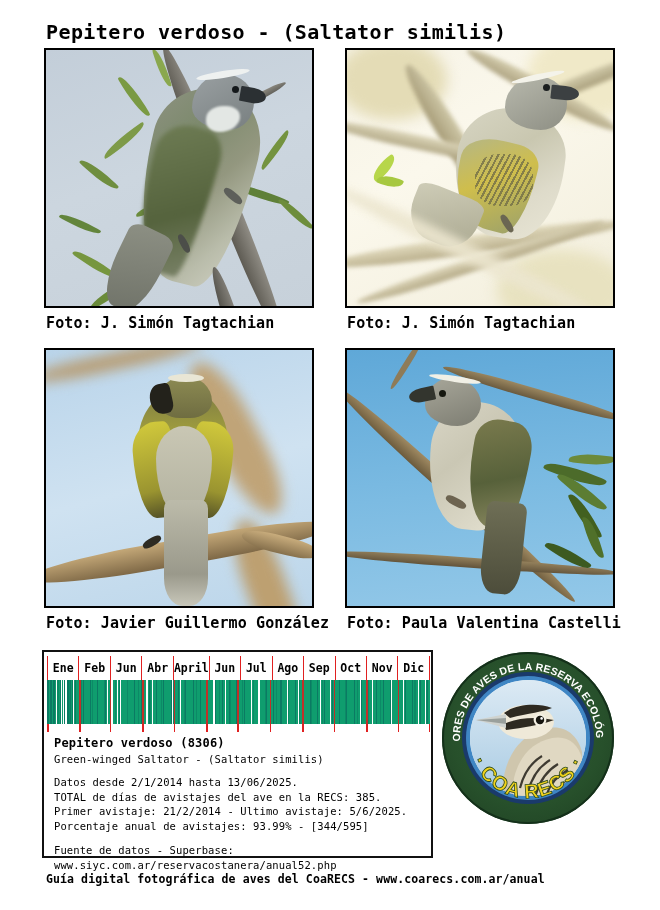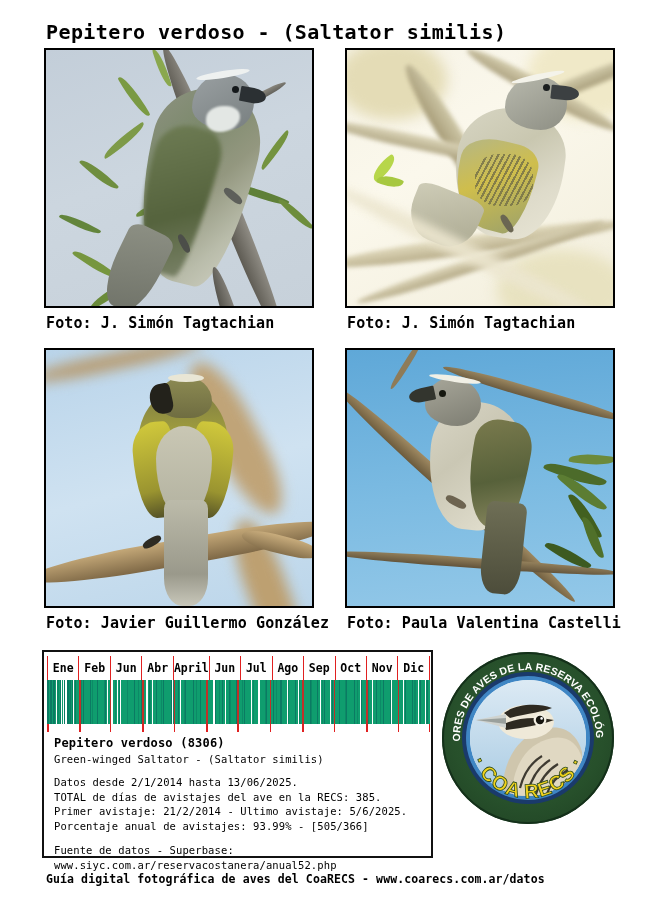--- a/index.html
+++ b/index.html
@@ -699,21 +699,21 @@
         <div class="tick" style="left: 350.56px;"></div>
         <div class="tick" style="left: 381.5px;"></div>
       </div>
 
     <div class="info">
       <div class="sp-es">Pepitero verdoso (8306)</div>
       <div class="sp-en">Green-winged Saltator - (Saltator similis)</div>
       <div class="line">Datos desde 2/1/2014 hasta 13/06/2025.</div>
       <div class="line">TOTAL de días de avistajes del ave en la RECS: 385.</div>
       <div class="line">Primer avistaje: 21/2/2014 - Ultimo avistaje: 5/6/2025.</div>
-      <div class="line">Porcentaje anual de avistajes: 93.99% - [505/366]</div>
+      <div class="line">Porcentaje anual de avistajes: 93.99% - [344/595]</div>
       <div class="gap"></div>
       <div class="line">Fuente de datos - Superbase:</div>
       <div class="line">www.siyc.com.ar/reservacostanera/anual52.php</div>
     </div>
   </div>
 
   <div class="logo">
     <div class="logo-ring"></div>
     <div class="logo-ring2"></div>
     <div class="logo-ring3"></div>
@@ -761,15 +761,15 @@
       </defs>
       <text font-family="'Liberation Sans', sans-serif" font-size="10.4" font-weight="bold" fill="#ffffff" letter-spacing="0.2">
         <textPath href="#arcTop" startOffset="50%" text-anchor="middle" id="logo-rim-text">CLUB DE OBSERVADORES DE AVES DE LA RESERVA ECOLÓGICA COSTANERA SUR</textPath>
       </text>
       <text font-family="'Liberation Sans', sans-serif" font-size="20" font-weight="bold" fill="#f2d21c" stroke="#2a4a1e" stroke-width="0.8" letter-spacing="1">
         <textPath href="#arcBottom" startOffset="50%" text-anchor="middle" id="logo-name-text">· COA RECS ·</textPath>
       </text>
     </svg>
   </div>
 
-  <div class="footer">Guía digital fotográfica de aves del CoaRECS - www.coarecs.com.ar/datos</div>
+  <div class="footer">Guía digital fotográfica de aves del CoaRECS - www.coarecs.com.ar/anual</div>
 
 </div>
 
 </body></html>

